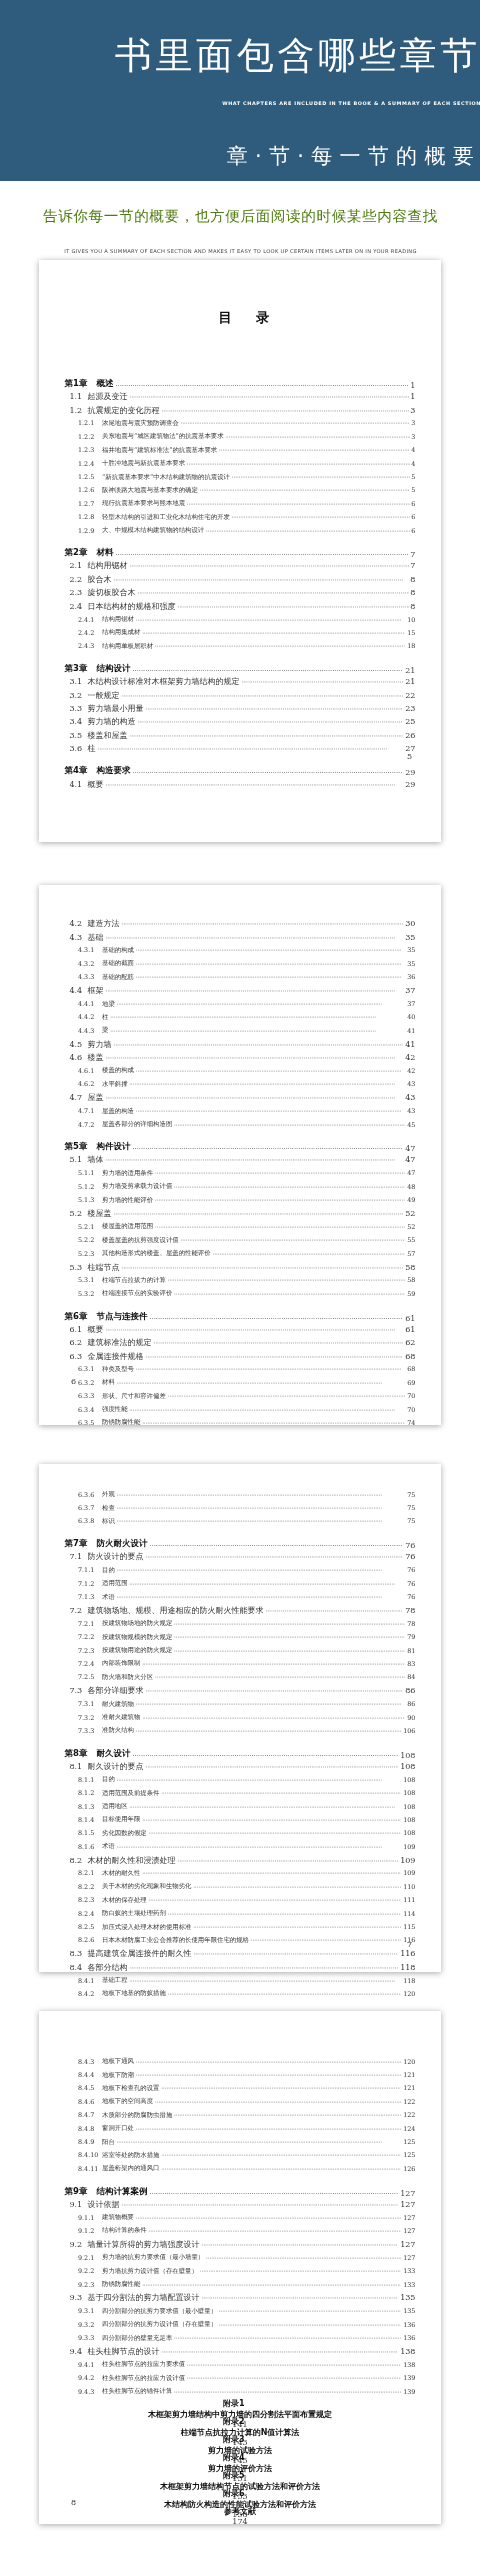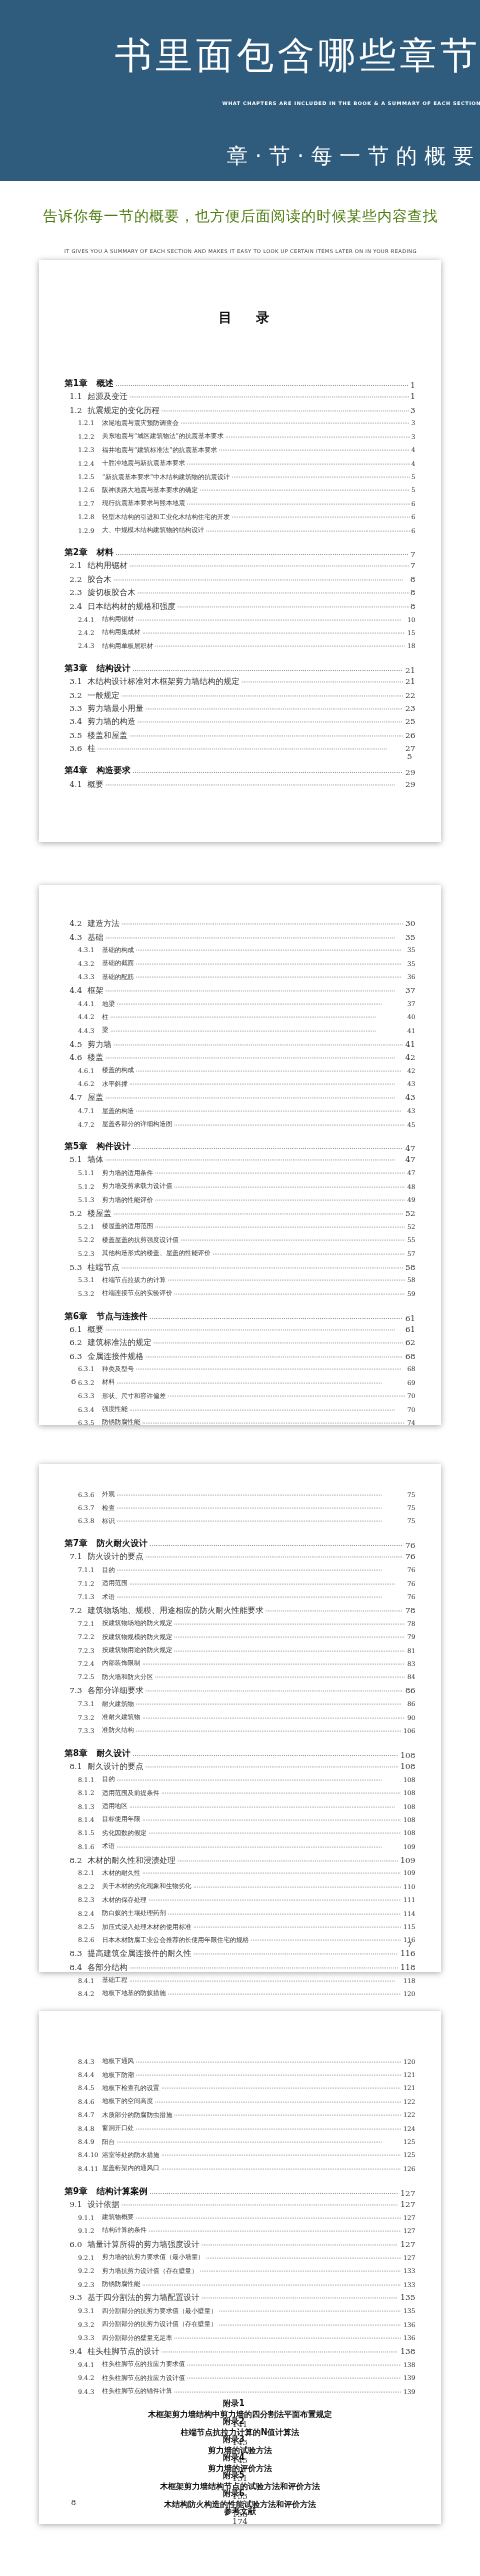--- a/index.html
+++ b/index.html
@@ -769,21 +769,21 @@
         <span class="dots"></span>
         <span class="pg">127</span>
       </div>
       <div class="row sub">
         <span class="num">9.1.2</span>
         <span class="label">结构计算的条件</span>
         <span class="dots"></span>
         <span class="pg">127</span>
       </div>
       <div class="row section">
-        <span class="num">6.0</span>
+        <span class="num">9.2</span>
         <span class="label">墙量计算所得的剪力墙强度设计</span>
         <span class="dots"></span>
         <span class="pg">127</span>
       </div>
       <div class="row sub">
         <span class="num">9.2.1</span>
         <span class="label">剪力墙的抗剪力要求值（最小墙量）</span>
         <span class="dots"></span>
         <span class="pg">127</span>
       </div>

